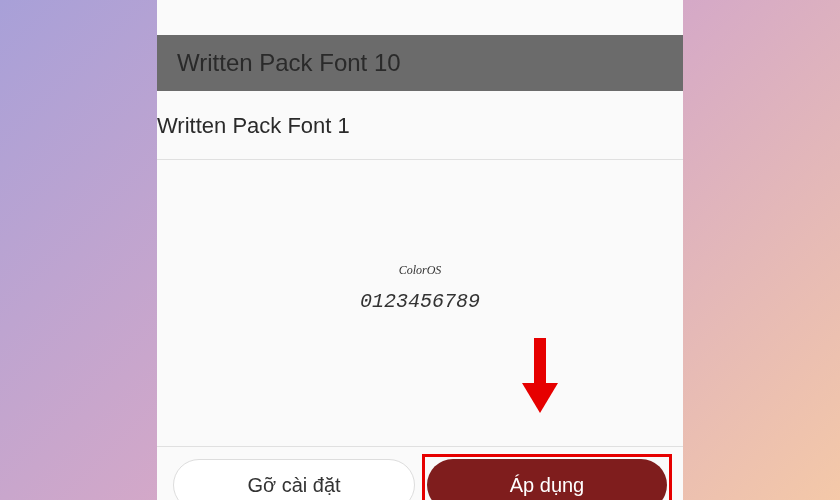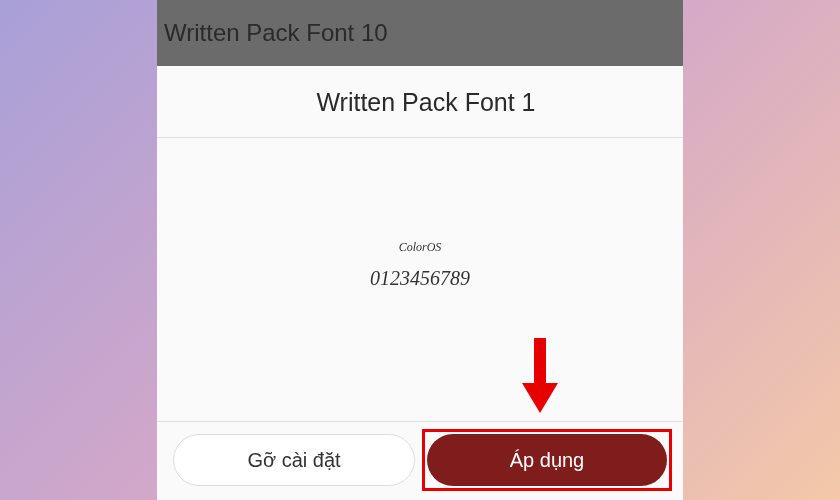--- a/index.html
+++ b/index.html
@@ -21,45 +21,46 @@
     
     .phone-container {
       width: 526px;
       margin-top: 0;
       background: #fafafa;
       position: relative;
     }
     
     .header-bar {
       background: #6b6b6b;
-      height: 66px;
+      height: 56px;
       display: flex;
       align-items: center;
-      padding-left: 7px;
+      padding-left: 20px;
+      margin-top: 35px;
     }
     
     .header-title {
       color: #2a2a2a;
       font-size: 24px;
       font-weight: normal;
     }
     
     .content-area {
       background: #fafafa;
       height: 438px;
       position: relative;
       display: flex;
       flex-direction: column;
     }
     
     .page-title {
-      text-align: center;
-      font-size: 25px;
+      text-align: left;
+      font-size: 22px;
       color: #2a2a2a;
-      padding: 22px 0 20px 12px;
+      padding: 22px 0 20px 0;
       font-weight: normal;
     }
     
     .divider {
       height: 1px;
       background: #e0e0e0;
       margin: 0;
     }
     
     .preview-area {
@@ -73,21 +74,21 @@
     
     .preview-text-1 {
       font-family: cursive;
       font-style: italic;
       font-size: 12px;
       color: #333;
       margin-bottom: 12px;
     }
     
     .preview-text-2 {
-      font-family: Liberation Serif, serif;
+      font-family: Liberation Mono, monospace;
       font-style: italic;
       font-size: 20px;
       color: #333;
     }
     
     .button-row {
       display: flex;
       gap: 12px;
       padding: 12px 16px 18px 16px;
       border-top: 1px solid #e0e0e0;

